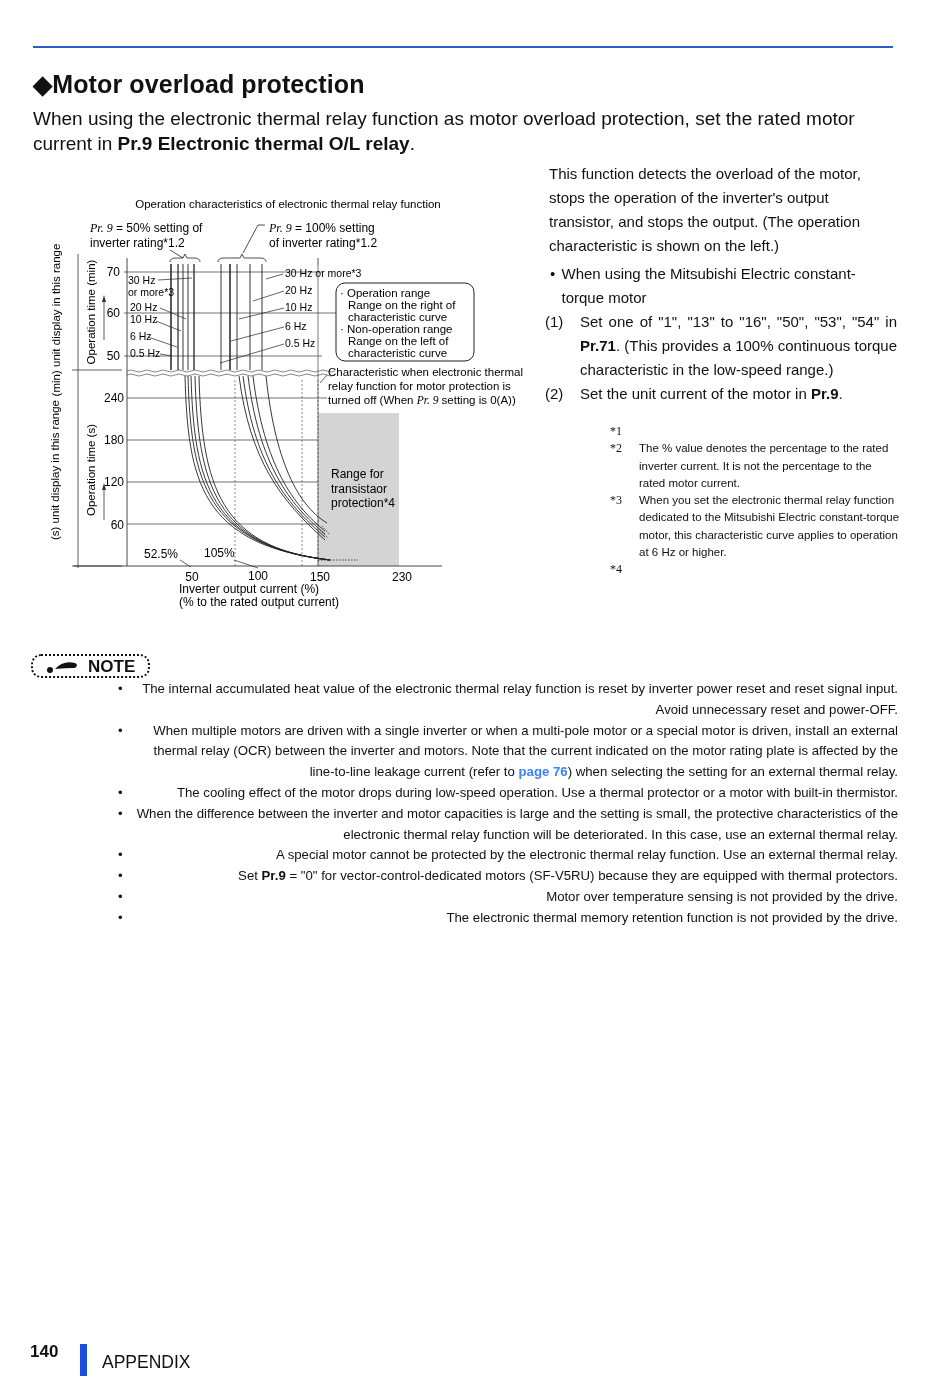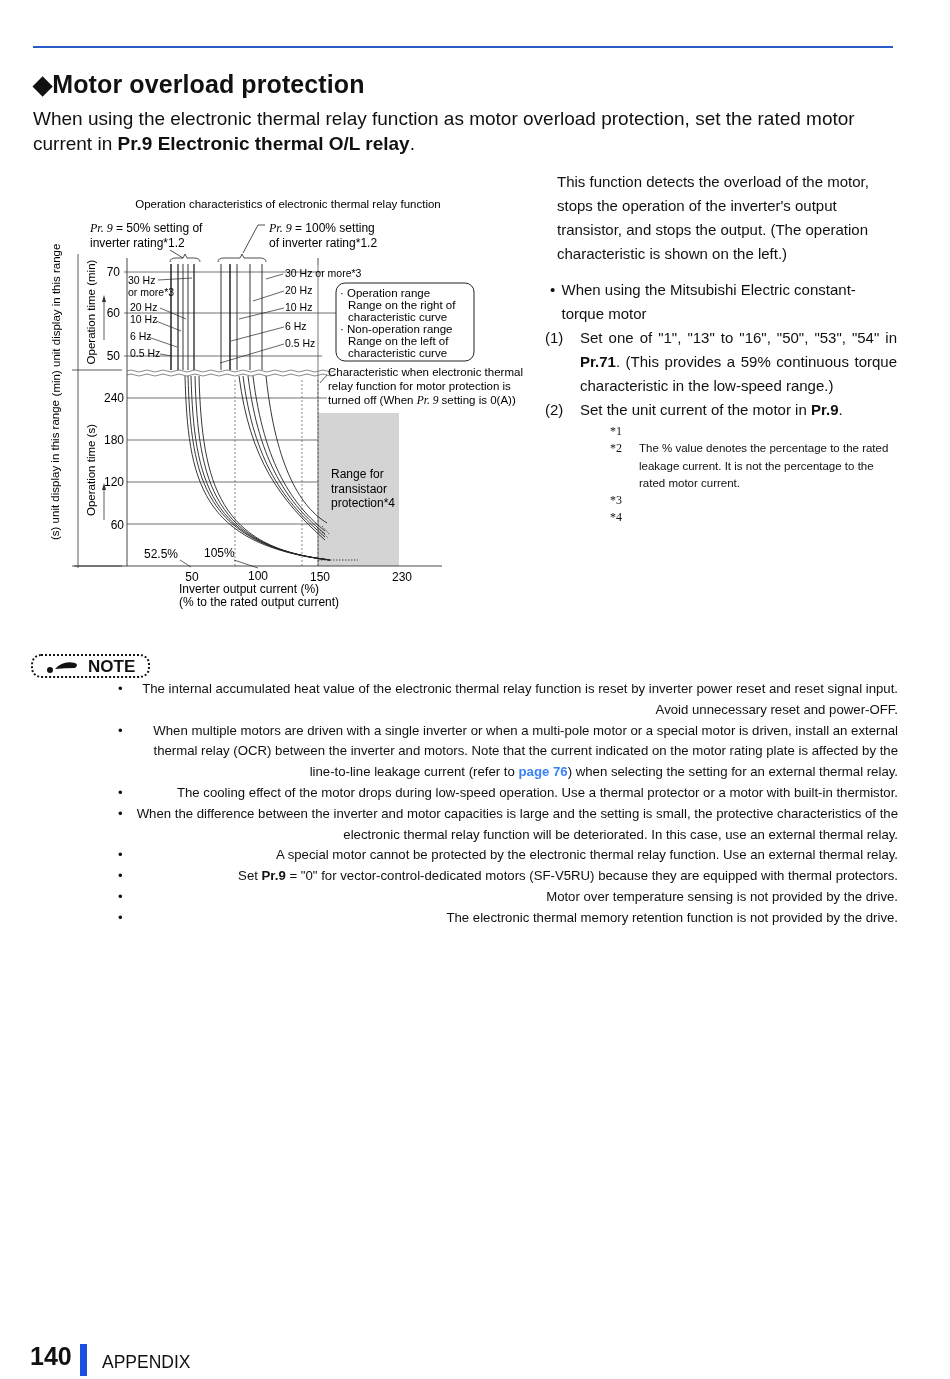--- a/index.html
+++ b/index.html
@@ -3,39 +3,39 @@
 <meta charset="utf-8">
 <style>
   html, body { margin:0; padding:0; background:#ffffff; }
   body { width:950px; height:1379px; position:relative; overflow:hidden;
          font-family:"Liberation Sans", sans-serif; color:#111; }
   .rule { position:absolute; left:33px; top:46px; width:860px; height:2px; background:#2a5cc8; }
   .title { position:absolute; left:33px; top:70px; font-size:25px; font-weight:bold; letter-spacing:0.1px; }
   .intro { position:absolute; left:33px; top:106px; width:870px; font-size:19px; line-height:25px; }
   .intro b { font-weight:bold; }
   .right-text { position:absolute; left:545px; top:158px; width:352px; font-size:15px; line-height:24px; }
-  .right-text p { margin:12px; }
+  .right-text p { margin:4px; }
   .bullet-row { display:flex; padding-left:5px; }
   .bullet-row .bul { width:13px; }
   .num-row { display:flex; }
   .num-row .num { width:35px; flex:none; }
   .num-row .txt { flex:1; text-align:justify; }
   .footnotes { position:absolute; left:610px; top:423px; width:290px; font-size:11.5px; line-height:17.3px; }
   .fn { display:flex; }
   .fn .mark { width:29px; flex:none; font-family:"Liberation Serif", serif; font-size:12px; }
   .fn .txt { flex:1; }
   .note-badge { position:absolute; left:31px; top:654px; width:119px; height:24px; border:2.5px dotted #111; border-radius:10px; box-sizing:border-box; }
   .note-badge .icon { position:absolute; left:12px; top:3px; }
   .note-badge .lbl { position:absolute; left:55px; top:1px; font-size:17px; font-weight:bold; }
   .notes { position:absolute; left:118px; top:679px; width:780px; font-size:13.2px; line-height:20.8px; }
   .notes .item { display:flex; }
   .notes .item .bul { width:13px; flex:none; }
   .notes .item .txt { flex:1;text-align:right; }
   .link { color:#3b82f6; font-weight:bold; }
-  .footer-num { position:absolute; left:30px; top:1342px; font-size:25px; font-weight:bold; }
+  .footer-num { position:absolute; left:30px; top:1342px; font-size:17px; font-weight:bold; }
   .footer-bar { position:absolute; left:80px; top:1344px; width:7px; height:32px; background:#1a4fe0; }
   .footer-lbl { position:absolute; left:102px; top:1352px; font-size:17.5px; font-weight:normal; }
   .chart { position:absolute; left:40px; top:190px; width:500px; height:430px; }
   .chart svg { position:absolute; left:0; top:0; }
 </style>
 </head>
 <body>
 
 <div class="rule"></div>
 
@@ -194,38 +194,39 @@
 </div>
 
 <div class="right-text">
   <p>This function detects the overload of the motor, stops the operation of the inverter's output transistor, and stops the output. (The operation characteristic is shown on the left.)</p>
   <div class="bullet-row">
     <span class="bul">•</span>
     <span>When using the Mitsubishi Electric constant-torque motor</span>
   </div>
   <div class="num-row">
     <span class="num">(1)</span>
-    <span class="txt"><span>Set one of "1", "13" to "16", "50", "53", "54" in </span><b>Pr.71</b><span>. (This provides a 59% continuous torque characteristic in the low-speed range.)</span></span>
+    <span class="txt"><span>Set one of "1", "13" to "16", "50", "53", "54" in </span><b>Pr.71</b><span>. (This provides a 100% continuous torque characteristic in the low-speed range.)</span></span>
   </div>
   <div class="num-row">
     <span class="num">(2)</span>
     <span class="txt"><span>Set the unit current of the motor in </span><b>Pr.9</b><span>.</span></span>
   </div>
 </div>
 
 <div class="footnotes">
   <div class="fn">
     <span class="mark">*1</span>
   </div>
   <div class="fn">
     <span class="mark">*2</span>
-    <span class="txt">The % value denotes the percentage to the rated leakage current. It is not the percentage to the rated motor current.</span>
+    <span class="txt">The % value denotes the percentage to the rated inverter current. It is not the percentage to the rated motor current.</span>
   </div>
   <div class="fn">
     <span class="mark">*3</span>
+    <span class="txt">When you set the electronic thermal relay function dedicated to the Mitsubishi Electric constant-torque motor, this characteristic curve applies to operation at 6 Hz or higher.</span>
   </div>
   <div class="fn">
     <span class="mark">*4</span>
   </div>
 </div>
 
 <div class="note-badge">
   <svg class="icon" width="38" height="16" viewBox="0 0 38 16">
     <circle cx="5" cy="11" r="3" fill="#111"></circle>
     <path d="M10 10 Q18 1 30 4 Q34 6 30 9 Q20 9 10 10 Z" fill="#111"></path>

